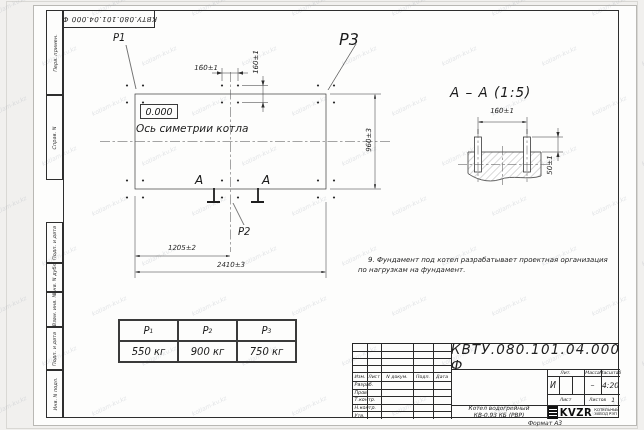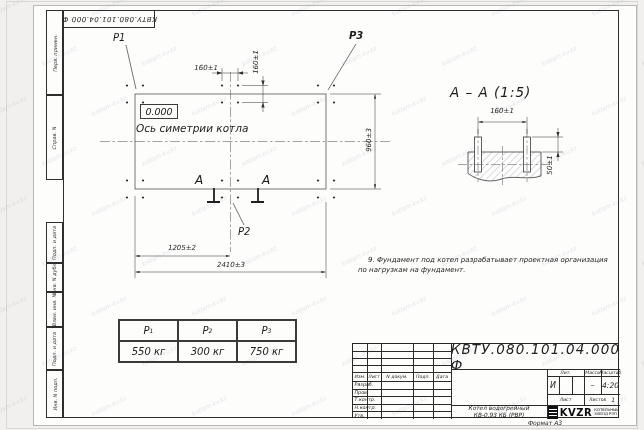--- a/index.html
+++ b/index.html
@@ -233,21 +233,21 @@
       <path d="M478.5,122 H526.5" fill="none" marker-start="url(#ar)" marker-end="url(#ar)"></path>
       <path d="M532,137 H563 M542,152 H563" fill="none"></path>
       <path d="M558,128 V161" fill="none"></path>
       <polygon points="556.4,132 558,137 559.6,132" stroke="none"></polygon>
       <polygon points="556.4,157 558,152 559.6,157" stroke="none"></polygon>
     </g>
   </g>
 </svg>
 
 <div class="dt" style="left:113px;top:32px;font-size:10px;">P1</div>
-<div class="dt" style="left:349px;top:30px;font-size:10px;font-weight:bold;">P3</div>
+<div class="dt" style="left:339px;top:30px;font-size:16px;">P3</div>
 <div class="dt" style="left:238px;top:226px;font-size:10px;">P2</div>
 <div class="elev dt">0.000</div>
 <div class="dt" style="left:136px;top:122px;font-size:10.5px;">Ось симетрии котла</div>
 <div class="dt dim" style="left:184px;top:64px;width:34px;text-align:right;">160±1</div>
 <div class="dt dim rot" style="left:241px;top:58px;width:30px;">160±1</div>
 <div class="dt dim rot" style="left:349px;top:136px;width:40px;">960±3</div>
 <div class="dt dim" style="left:157px;top:244px;width:50px;text-align:center;">1205±2</div>
 <div class="dt dim" style="left:206px;top:261px;width:50px;text-align:center;">2410±3</div>
 <div class="dt" style="left:195px;top:173px;font-size:12px;">А</div>
 <div class="dt" style="left:262px;top:173px;font-size:12px;">А</div>
@@ -267,21 +267,21 @@
     </div>
   <div class="cell">
       <span>P</span>
       <sub>2</sub>
     </div>
   <div class="cell">
       <span>P</span>
       <sub>3</sub>
     </div>
   <div class="cell">550 кг</div>
-  <div class="cell">300 кг</div>
+  <div class="cell">900 кг</div>
   <div class="cell">750 кг</div>
 </div>
 
 <div class="abs tb">
 
   <div class="vline" style="left:14px;top:0;height:75px;"></div>
   <div class="vline" style="left:28px;top:0;height:75px;"></div>
   <div class="vline" style="left:60px;top:0;height:75px;"></div>
   <div class="vline" style="left:80px;top:0;height:75px;"></div>
   <div class="vline" style="left:98px;top:0;height:75px;"></div>

